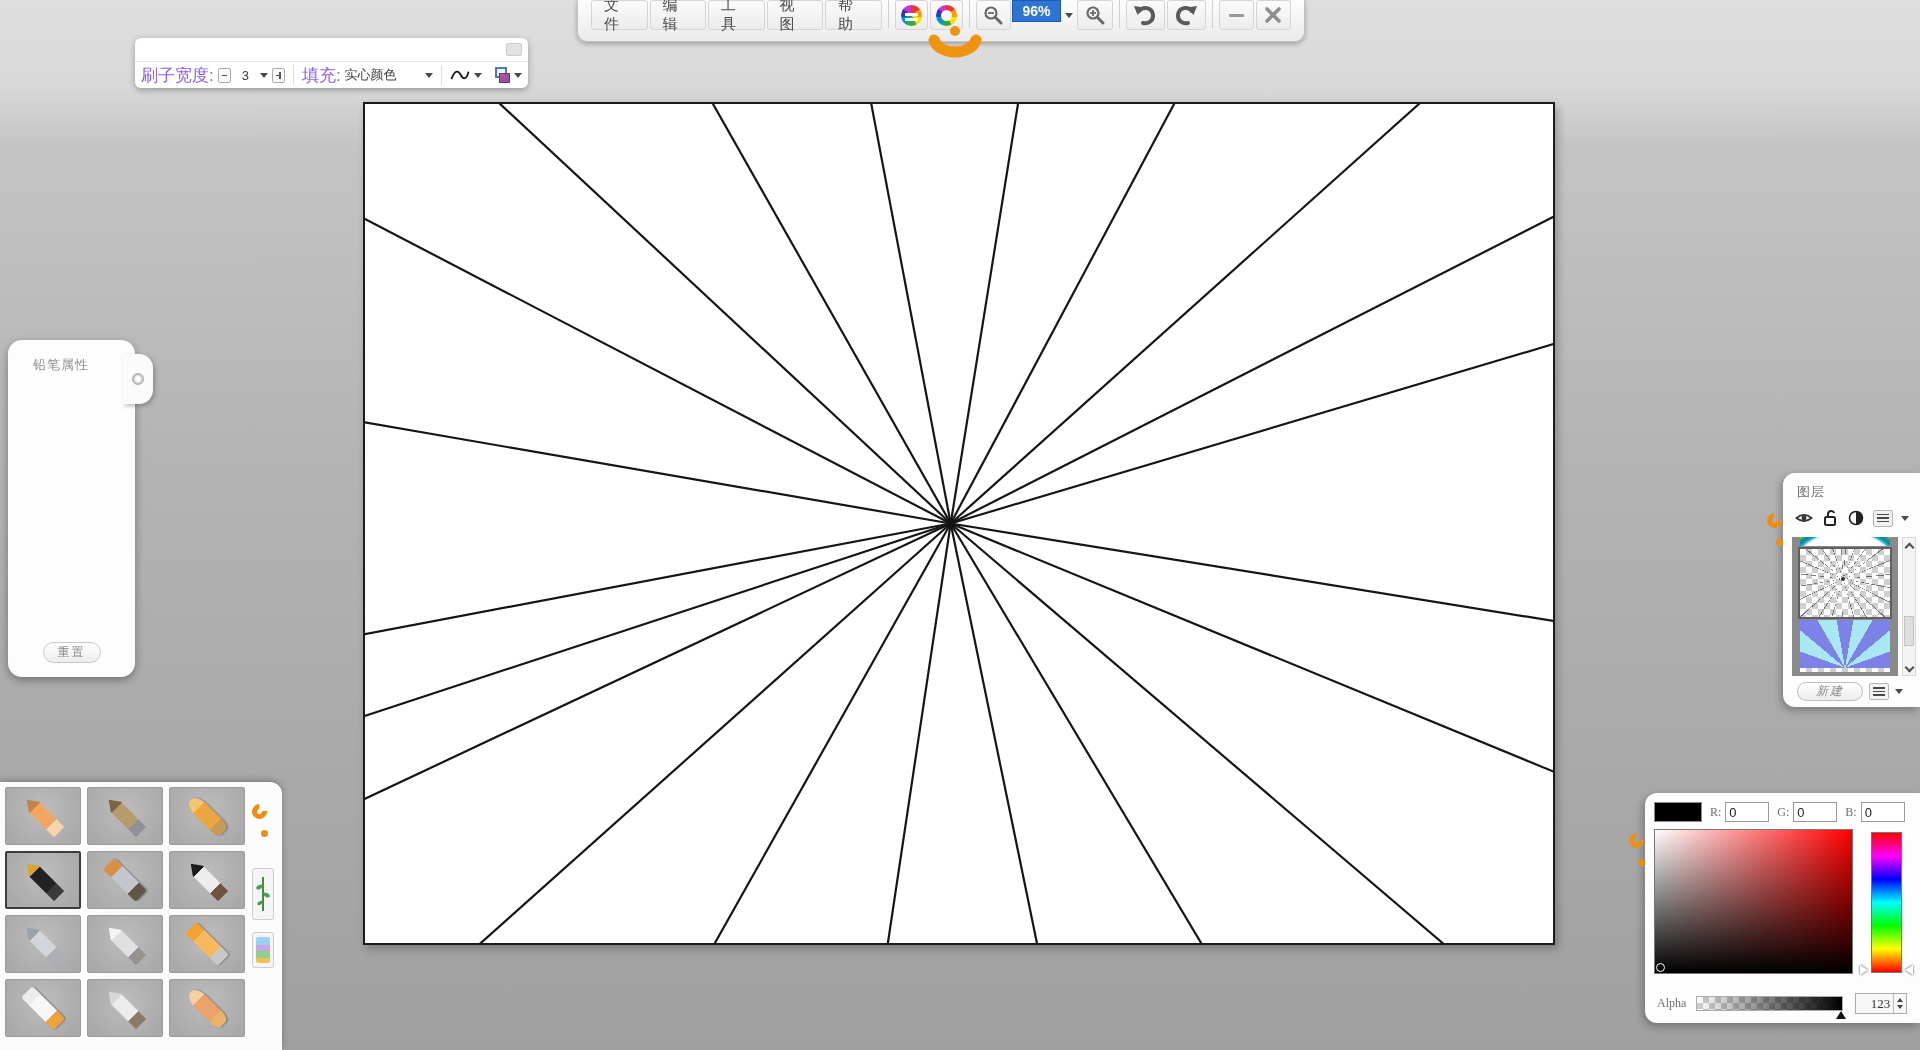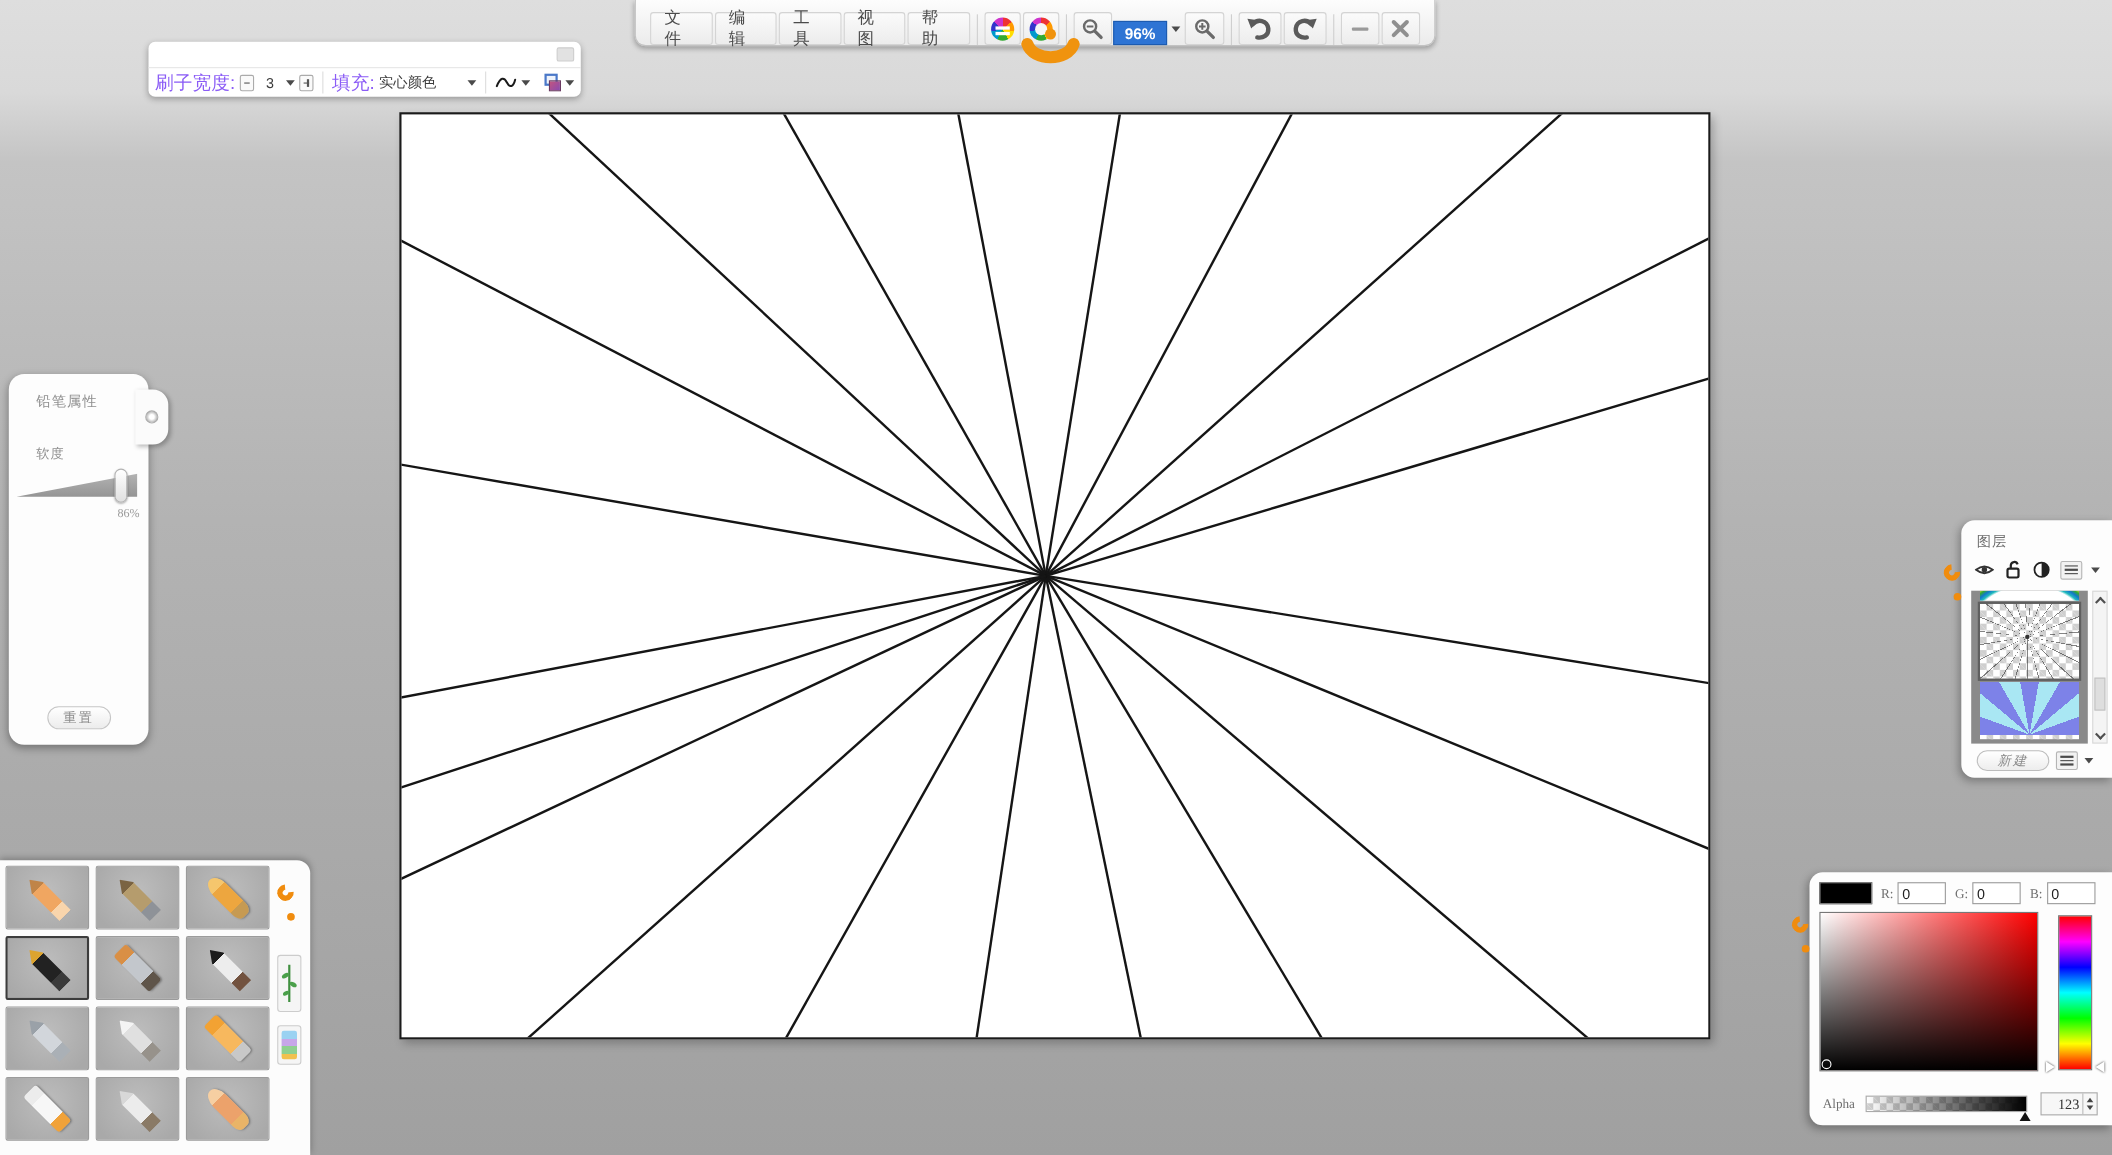--- a/index.html
+++ b/index.html
@@ -11,21 +11,21 @@
   
   .canvas { position:absolute; left:363px; top:102px; width:1192px; height:843px;
             background:#ffffff; border:2px solid #1b1b1b; box-shadow:3px 4px 8px rgba(0,0,0,.25); }
   .canvas svg { position:absolute; inset:0; width:100%; height:100%; }
 
   
   .menu-tab { position:absolute; left:577px; top:0; width:728px; height:42px;
               background:linear-gradient(#fdfdfd,#ebebeb);
               border:1px solid #c2c2c2; border-top:none; border-radius:0 0 10px 10px;
               box-shadow:0 2px 5px rgba(0,0,0,.28);
-              display:flex; align-items:flex-end; padding:0 12px; }
+              display:flex; align-items:flex-start; padding:0 12px; }
   .menu-items { display:flex; height:30px; }
   .menu-item { min-width:56px; padding:0 12px; height:30px; margin:0 1px;
                display:flex; align-items:center; justify-content:center;
                font-size:15px; color:#4b4b4b; letter-spacing:1px;
                background:linear-gradient(#fbfbfb,#ececec);
                border:1px solid #d4d4d4; border-radius:3px; cursor:default; }
   .tb-btn { height:30px; margin:0 1px; display:flex; align-items:center; justify-content:center;
             background:linear-gradient(#fbfbfb,#ececec); border:1px solid #d4d4d4; border-radius:3px; }
   .tb-sep { width:1px; height:28px; background:#cfcfcf; margin:0 5px; }
   .zoom-box { width:50px; height:22px; background:#2e74d4; color:#fff; font-weight:bold;
@@ -307,28 +307,20 @@
         </span>
       <span class="caret"></span>
     </div>
   </div>
 
   <div class="pencil-panel">
     <div class="pp-handle">
         <span class="pp-dot"></span>
       </div>
     <div class="pp-title">铅笔属性</div>
-    <div class="pp-group g2">
-      <div class="pp-label">软度</div>
-      <div class="wedge">
-        <div class="wedge-shape"></div>
-        <div class="thumb" id="thumb-1" style="left: calc(86% - 6px);"></div>
-      </div>
-      <div class="pp-value">86%</div>
-    </div>
     <div class="reset-btn">重置</div>
   </div>
 
   <div class="tool-palette">
     <div id="tool-grid">
         <div class="tool-tile">
           <div class="tool-icon shape-point" style="background: linear-gradient(rgb(192, 132, 72) 0px, rgb(192, 132, 72) 24%, rgb(240, 166, 97) 24%, rgb(240, 166, 97) 76%, rgb(249, 213, 172) 76%, rgb(249, 213, 172) 100%);"></div>
         </div>
         <div class="tool-tile">
           <div class="tool-icon shape-point" style="background: linear-gradient(rgb(122, 99, 66) 0px, rgb(122, 99, 66) 24%, rgb(181, 156, 109) 24%, rgb(181, 156, 109) 76%, rgb(142, 146, 152) 76%, rgb(142, 146, 152) 100%);"></div>

